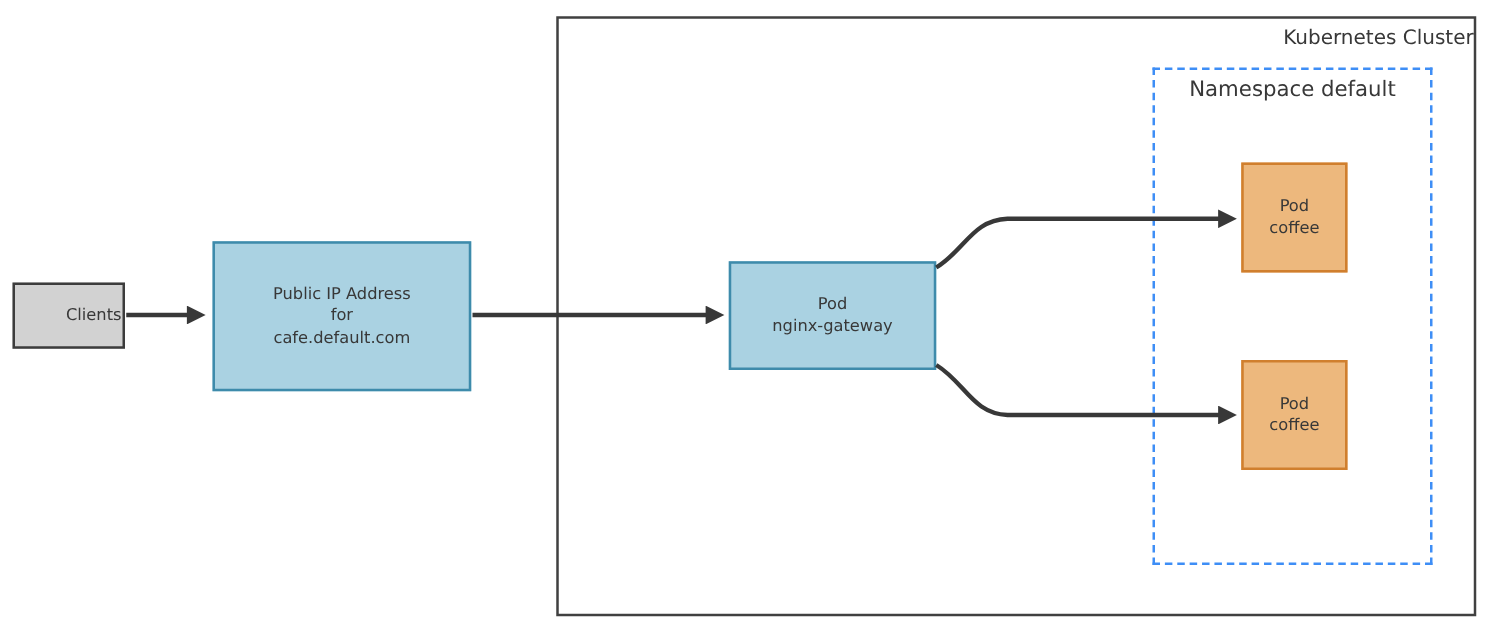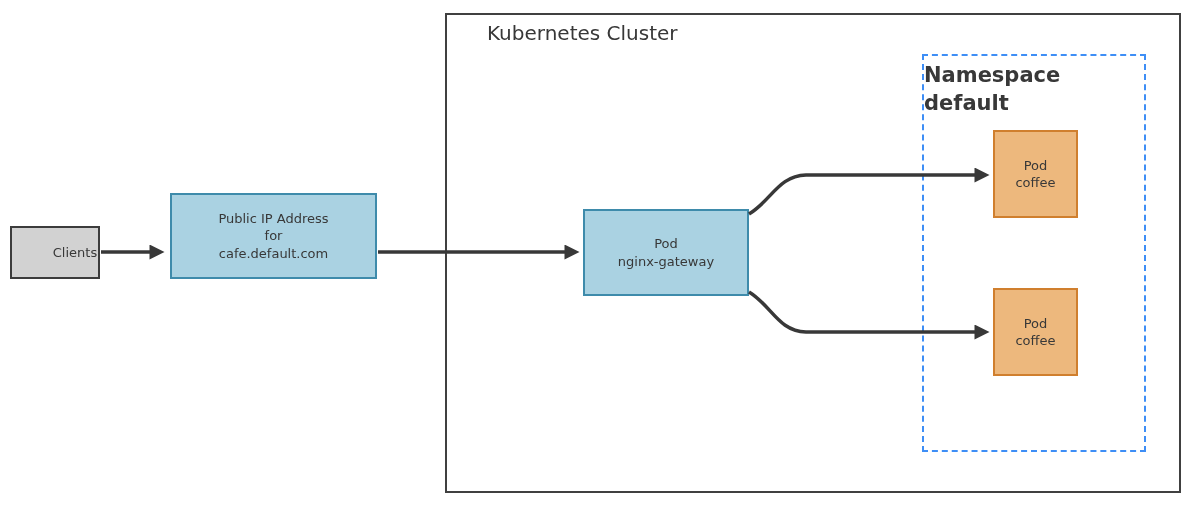--- a/index.html
+++ b/index.html
@@ -44,37 +44,37 @@
   .cluster {
     position: absolute;
     box-sizing: border-box;
     left: 445px; top: 13px; width: 736px; height: 480px;
     border: 2px solid var(--cluster-border, #404040);
     background: transparent;
   }
   .cluster-title {
     position: absolute;
     top: 5px; left: 0; right: 0;
-    text-align: left;
-    font-size: 20px;
+    text-align: right;
+    font-size: 16px;
     line-height: 1.3;
     padding-left: 40px;
   }
   .namespace {
     position: absolute;
     box-sizing: border-box;
     border: 2px dashed var(--namespace-dash, #3e8ef6);
     background: transparent;
-    font-size: 21px;
+    text-align: center;
+    font-size: 17px;
     line-height: 1.34;
     padding-top: 5px;
-    font-weight: bold;
   }
   #clients            { left: 10px;  top: 226px; width: 90px;  height: 53px; }
-  #public-ip          { left: 170px; top: 193px; width: 207px; height: 86px; }
+  #public-ip          { left: 170px; top: 193px; width: 207px; height: 120px; }
   #ns-nginx-gateway   { left: 548px; top: 100px; width: 235px; height: 291px; }
   #pod-nginx-gateway  { left: 583px; top: 209px; width: 166px; height: 87px; }
   #ns-default         { left: 922px; top: 54px;  width: 224px; height: 398px; }
   #pod-coffee-top     { left: 993px; top: 130px; width: 85px;  height: 88px; }
   #pod-coffee-bottom  { left: 993px; top: 288px; width: 85px;  height: 88px; }
   .edges {
     position: absolute;
     inset: 0;
     width: 1188px;
     height: 507px;

